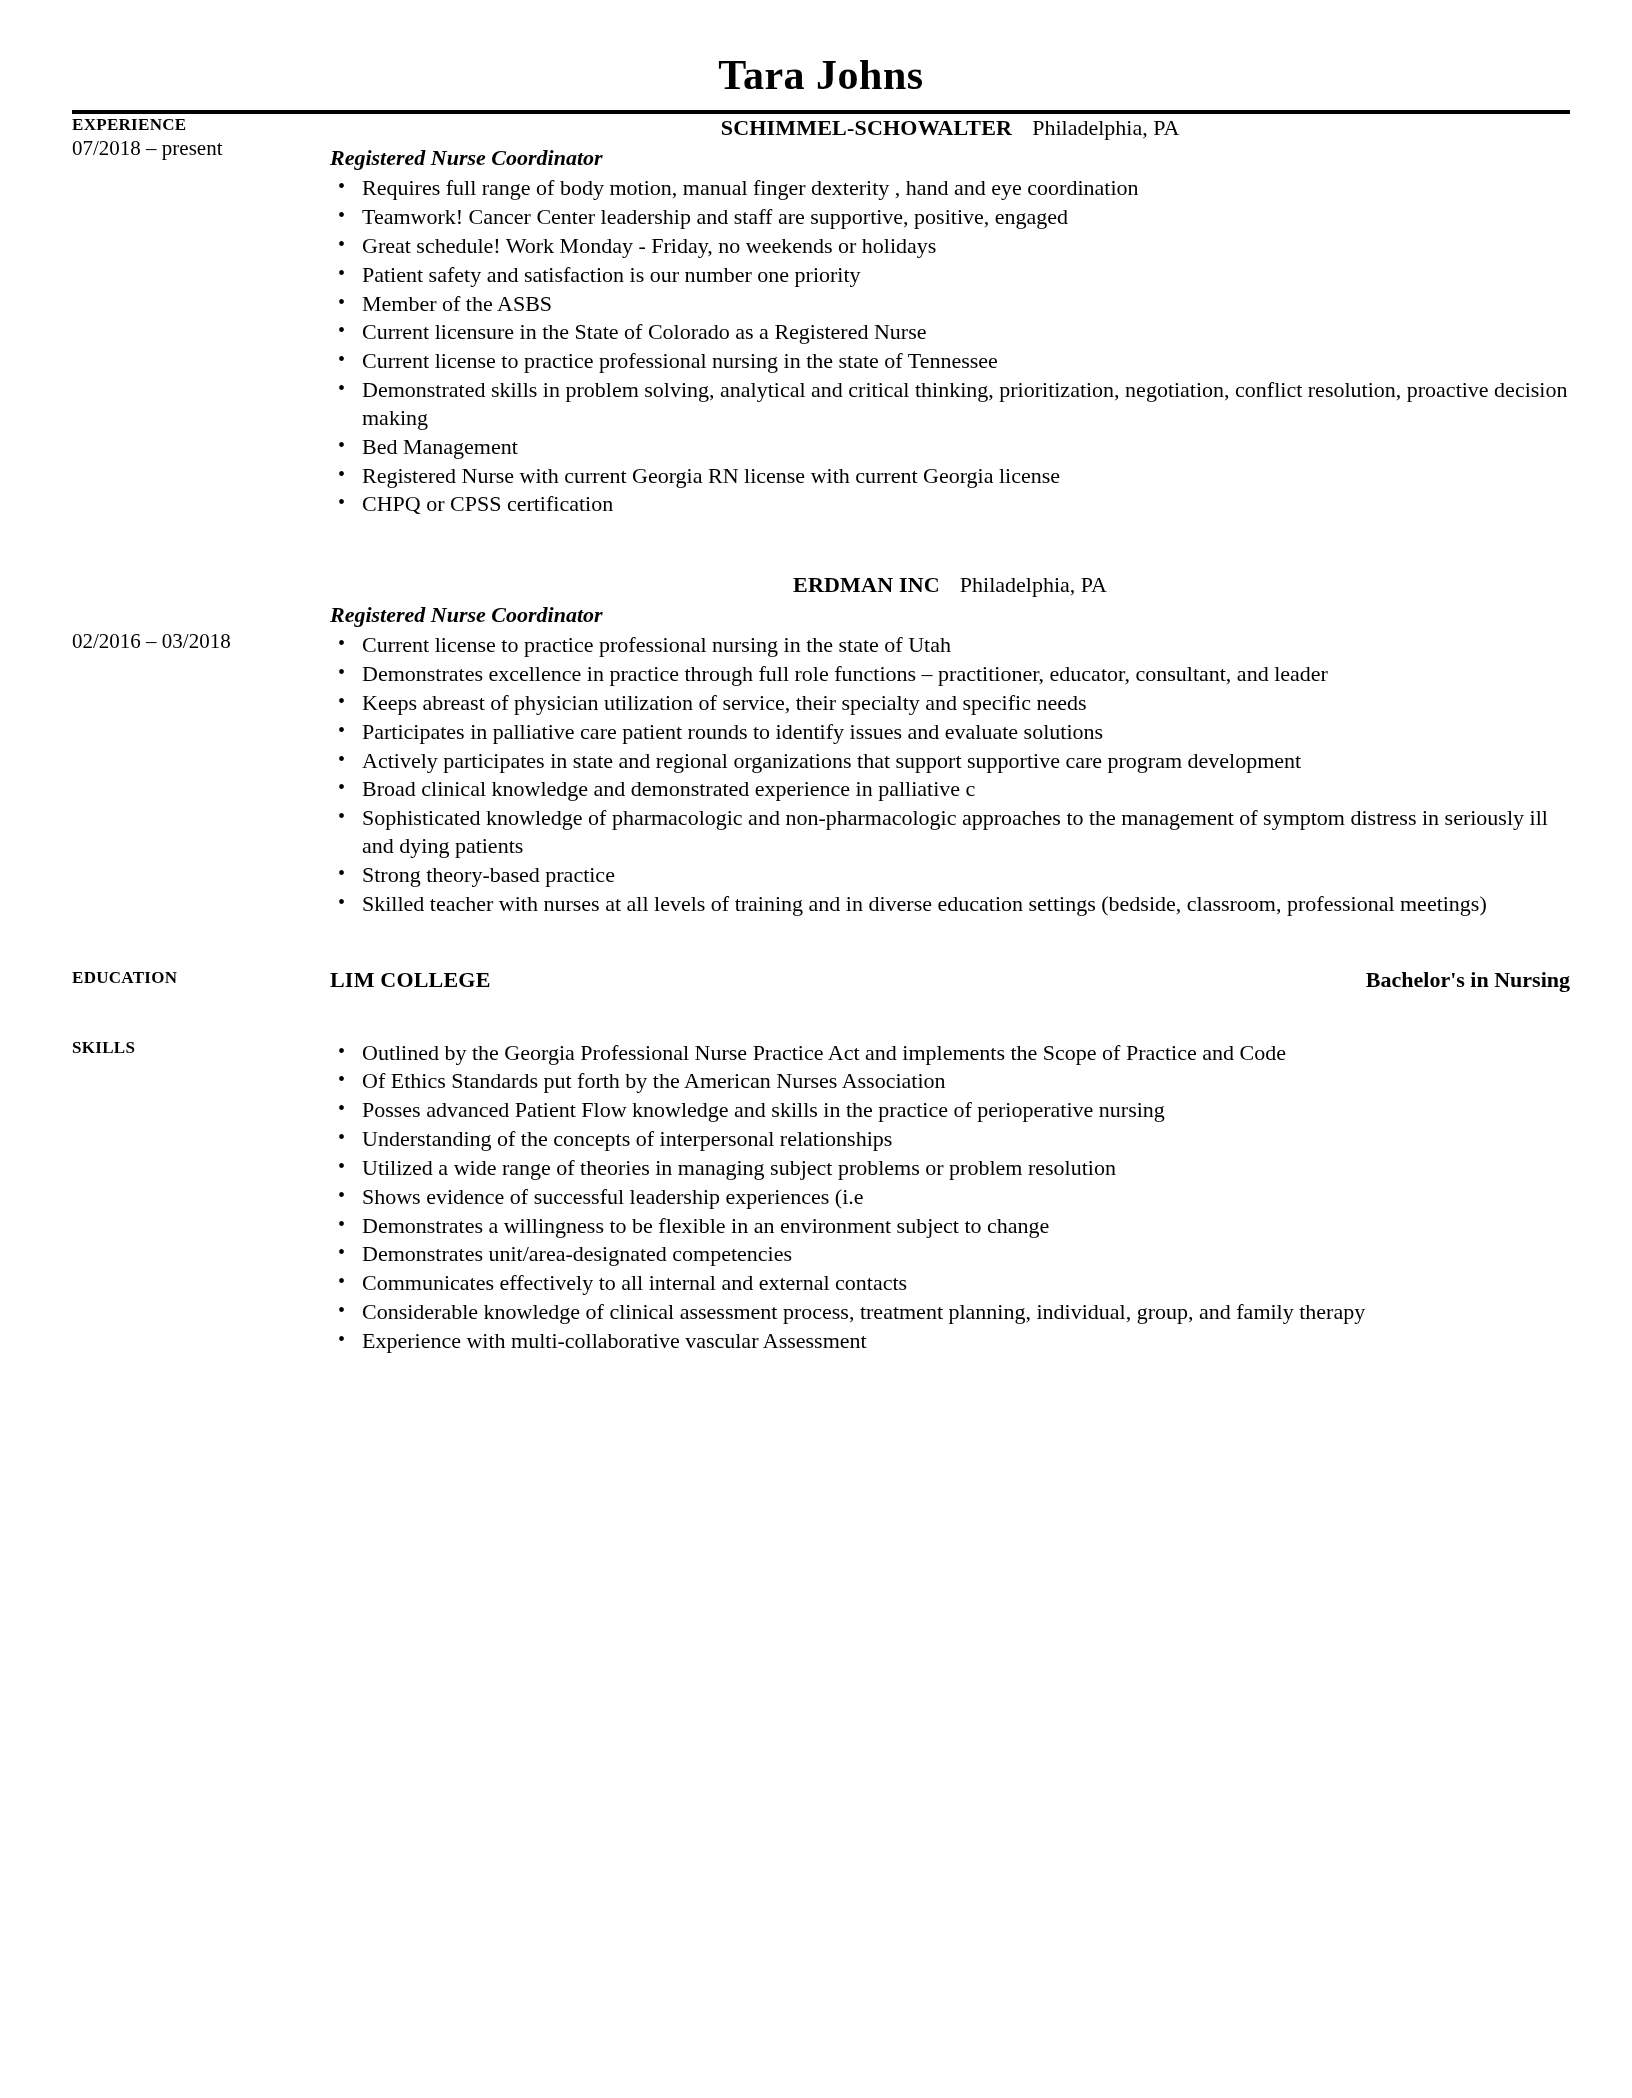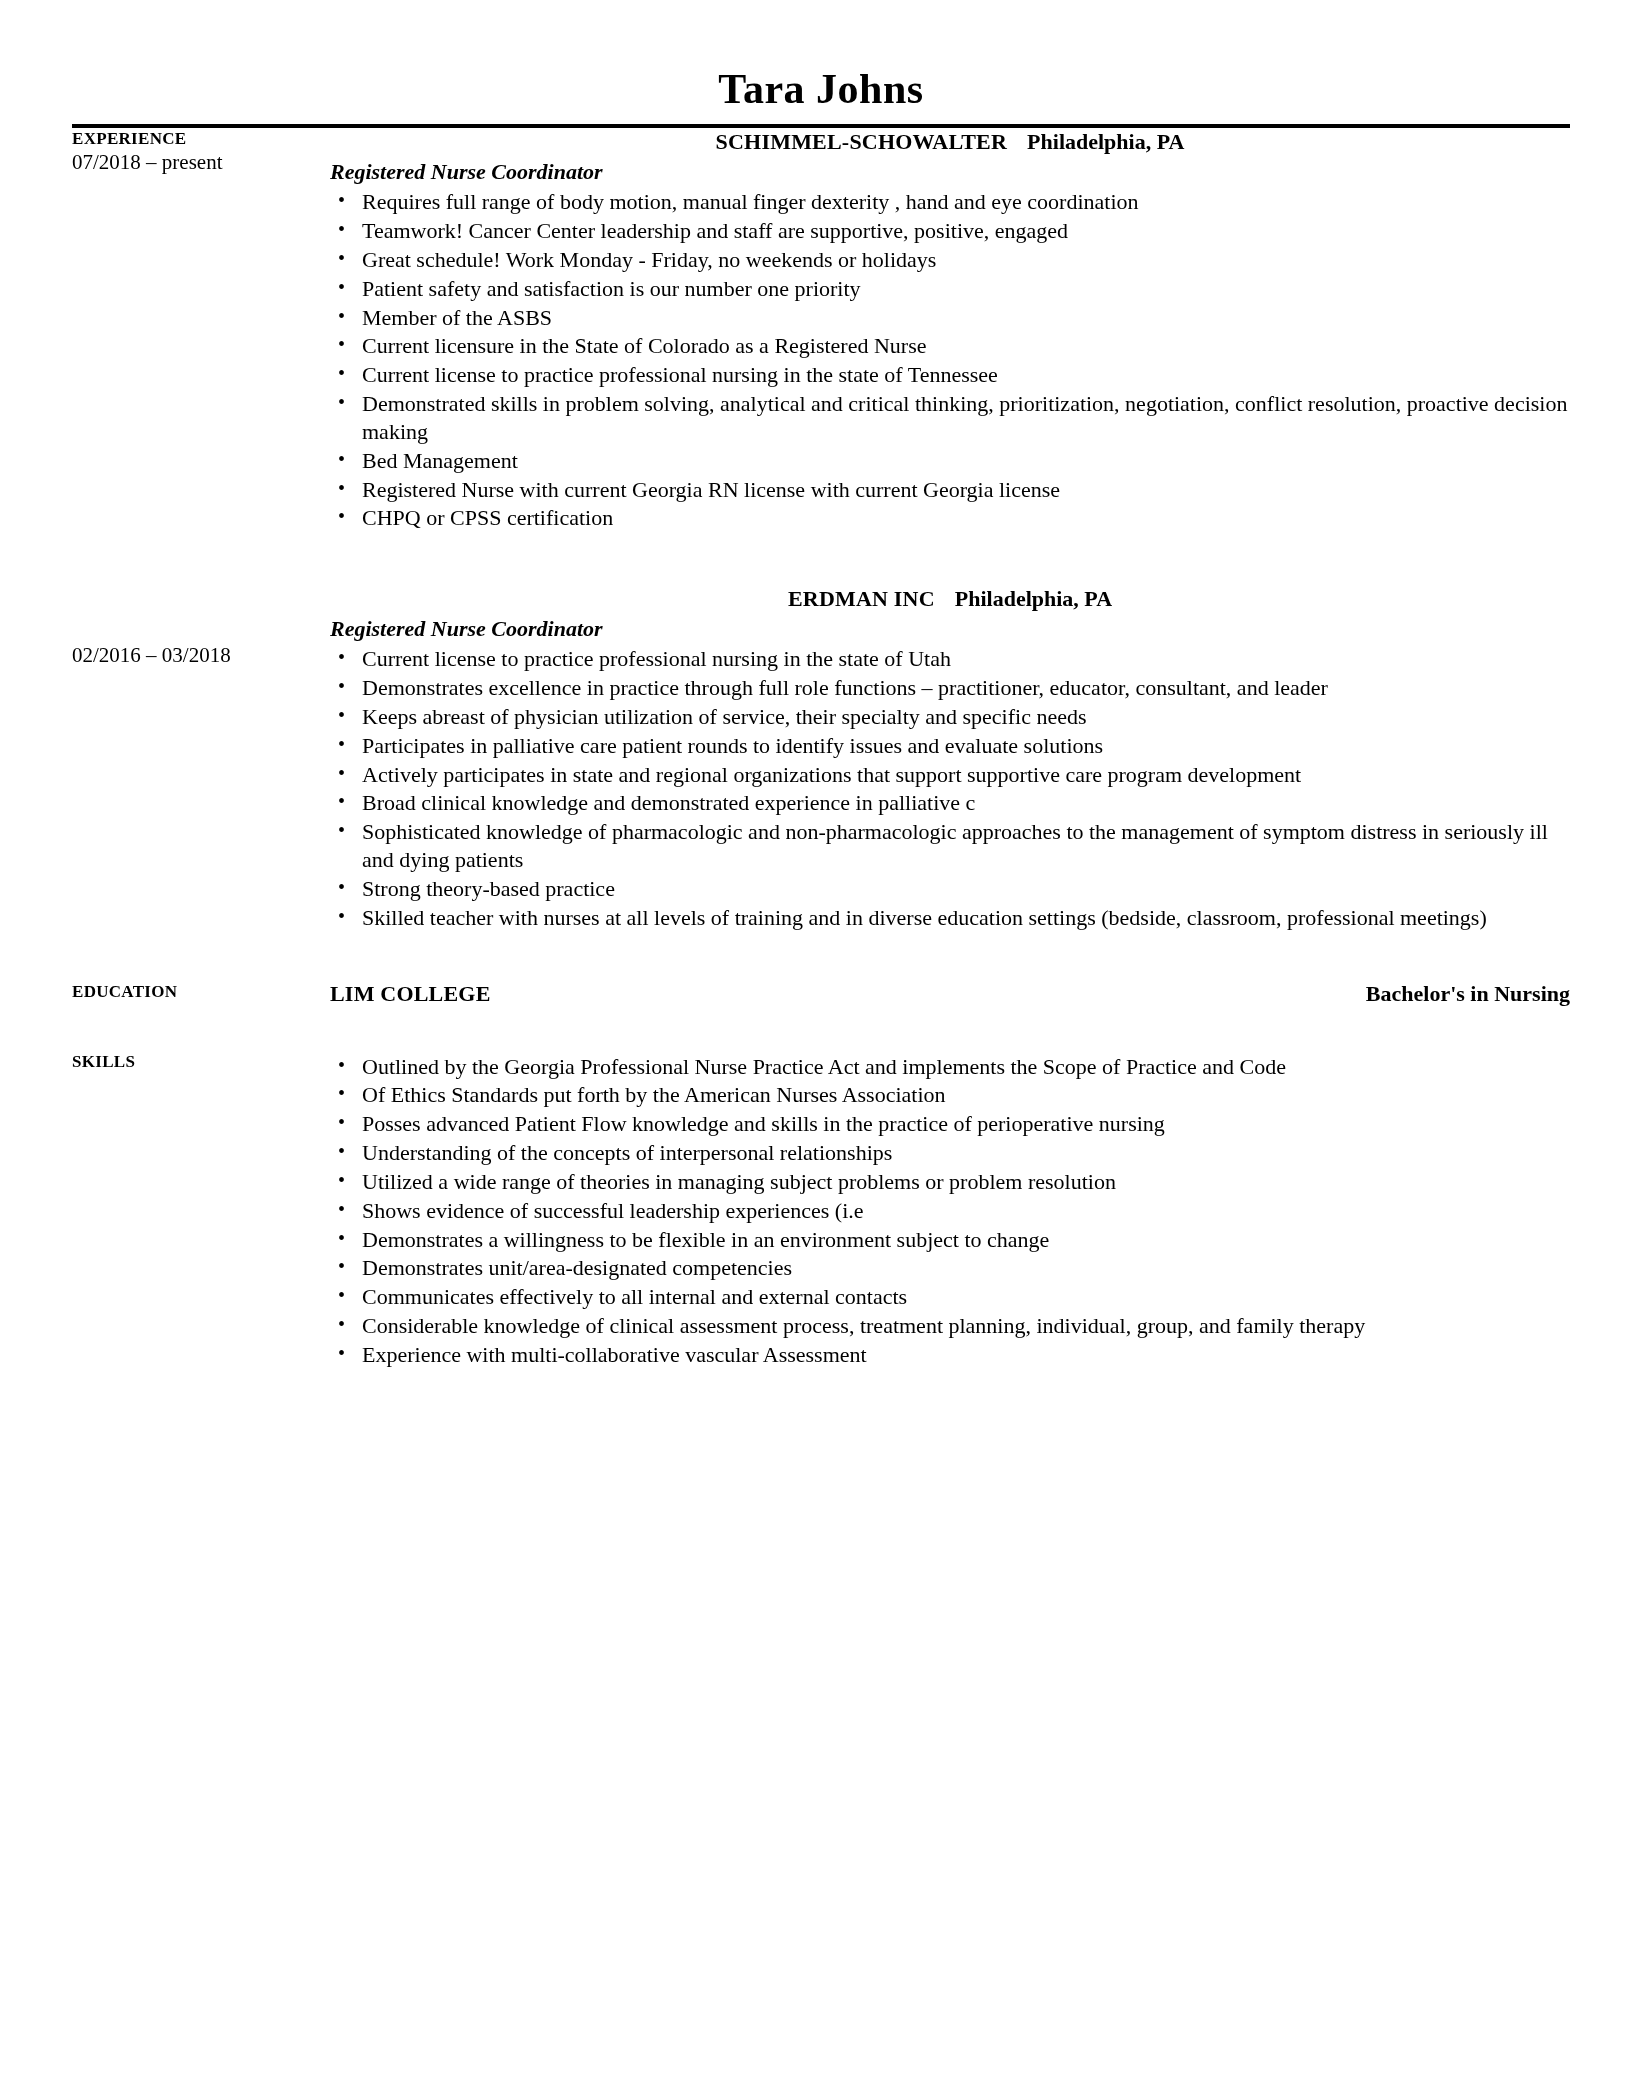--- a/index.html
+++ b/index.html
@@ -12,21 +12,21 @@
     min-height: 2098px;
     font-family: "Liberation Serif", "DejaVu Serif", serif;
     color: #000000;
     -webkit-font-smoothing: antialiased;
   }
   .page {
     position: relative;
     width: 1632px;
     min-height: 2098px;
     box-sizing: border-box;
-    padding: 44px 62px 40px 72px;
+    padding: 30px 62px 40px 72px;
   }
 
   
   .name {
     text-align: center;
     font-size: 42px;
     font-weight: bold;
     letter-spacing: 0.5px;
     line-height: 1.1;
     margin: 22px 0 0 0;
@@ -87,21 +87,21 @@
     gap: 20px;
   }
   .employer {
     font-size: 22px;
     font-weight: bold;
     letter-spacing: 0.2px;
     line-height: 1.25;
   }
   .location {
     font-size: 22px;
-    font-weight: bold;
+    font-weight: normal;
     white-space: nowrap;
     line-height: 1.25;
   }
   .jobtitle {
     font-size: 22px;
     font-weight: bold;
     font-style: italic;
     line-height: 1.3;
     margin-top: 2px;
   }

